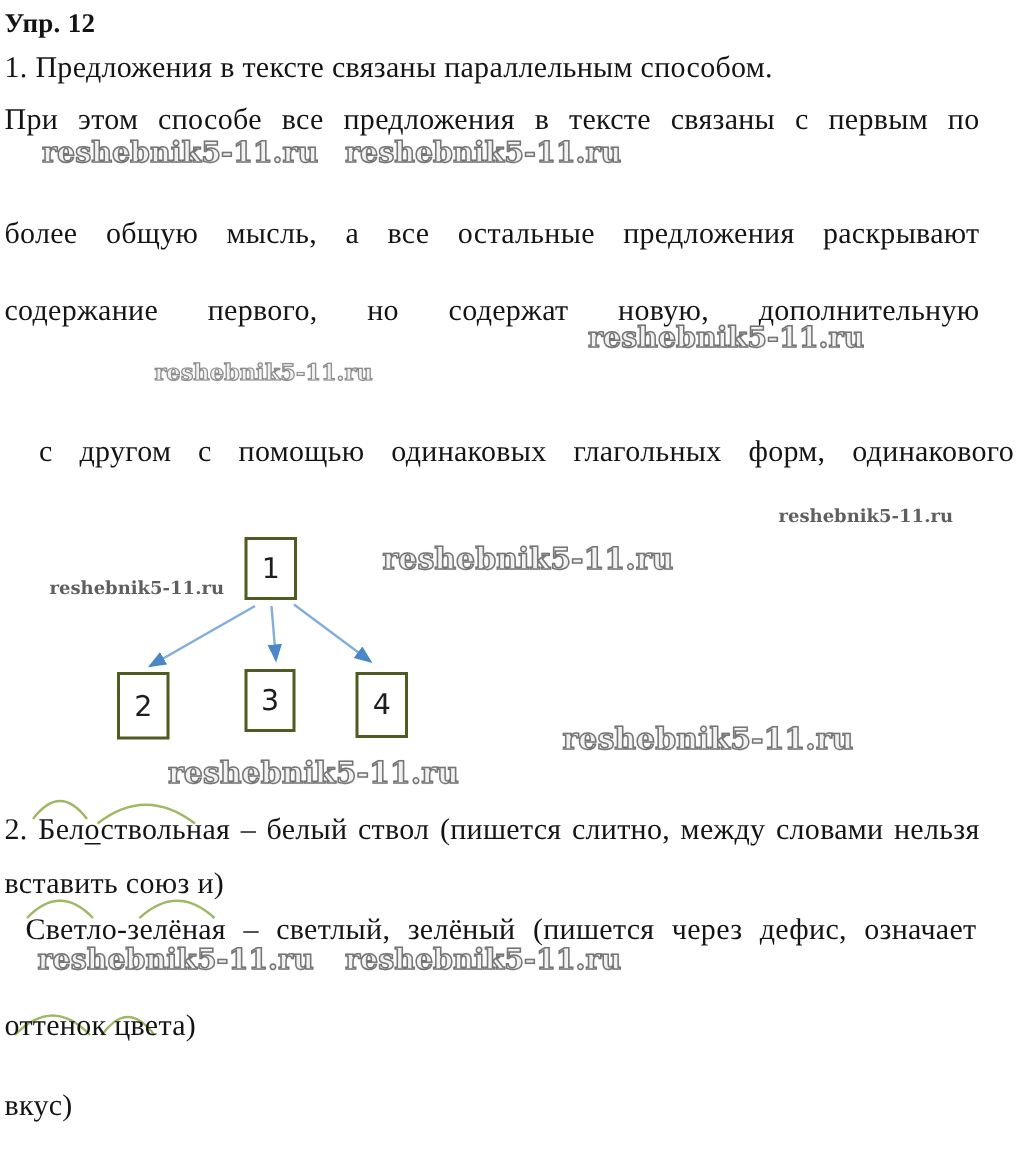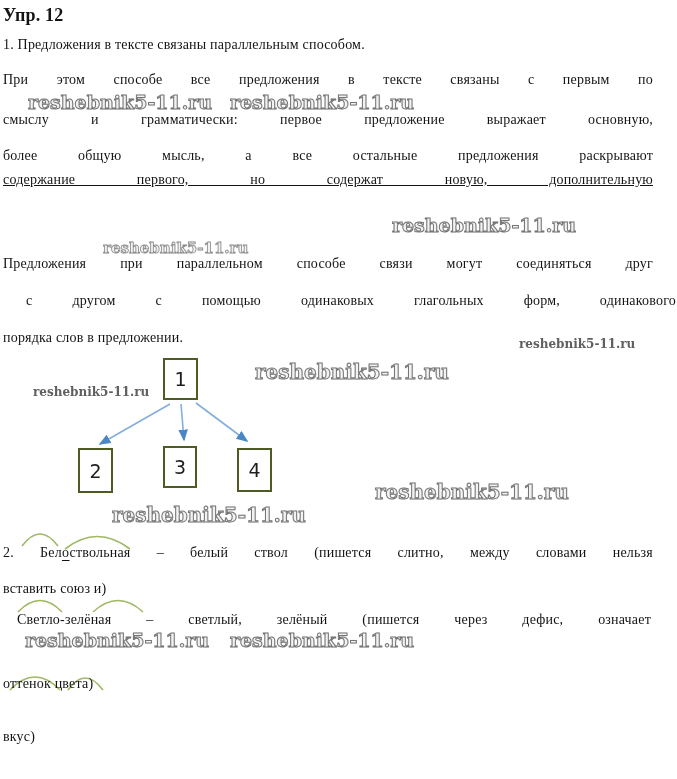--- a/index.html
+++ b/index.html
@@ -1,21 +1,21 @@
 <!DOCTYPE html>
 <html><head>
 <meta charset="utf-8">
 <style>
   html,body { margin:0; padding:0; background:#fff; }
   #page {
     position:relative; width:677px; height:779px; background:#ffffff;
     font-family:"Liberation Serif", serif; color:#141414; overflow:hidden;
   }
   .line {
-    position:absolute; left:3px; font-size:14px; line-height:24px;
+    position:absolute; left:3px; font-size:20px; line-height:24px;
     white-space:nowrap; letter-spacing:0.2px;
   }
   .just {
     white-space:normal; width:650px; text-align:justify; text-align-last:justify;
   }
   .heading { font-weight:bold; font-size:18px; }
   .u-vowel { text-decoration:underline; text-underline-offset:3px; text-decoration-thickness:1px; }
   .wm {
     position:absolute; font-family:"DejaVu Serif", serif; font-weight:bold;
     color:#f2f2f2; -webkit-text-stroke:1px #757575; text-shadow:0 0 1px #8a8a8a;
@@ -35,27 +35,24 @@
 </head>
 <body>
 
 <div id="page">
 
   <div class="line heading" style="top:3px;">Упр. 12</div>
 
   <div class="line" style="top:33px;">1. Предложения в тексте связаны параллельным способом.</div>
 
   <div class="line just" style="top:68px;">При этом способе все предложения в тексте связаны с первым по</div>
-  <div class="line just" style="top:108px;">смыслу и грамматически: первое предложение выражает основную,</div>
   <div class="line just" style="top:144px;">более общую мысль, а все остальные предложения раскрывают</div>
-  <div class="line just" style="top:168px;text-decoration:underline;">содержание первого, но содержат новую, дополнительную</div>
+  <div class="line just" style="top:195px;">содержание первого, но содержат новую, дополнительную</div>
 
-  <div class="line just" style="top:252px;">Предложения при параллельном способе связи могут соединяться друг</div>
   <div class="line just" style="top:289px;margin-left:23px;">с другом с помощью одинаковых глагольных форм, одинакового</div>
-  <div class="line" style="top:326px;">порядка слов в предложении.</div>
 
   <div class="dbox" style="left:163px; top:358px; width:31px; height:38px;">
     <span>1</span>
   </div>
   <div class="dbox" style="left:78px; top:448px; width:31px; height:41px;">
     <span>2</span>
   </div>
   <div class="dbox" style="left:163px; top:446px; width:30px; height:38px;">
     <span>3</span>
   </div>

